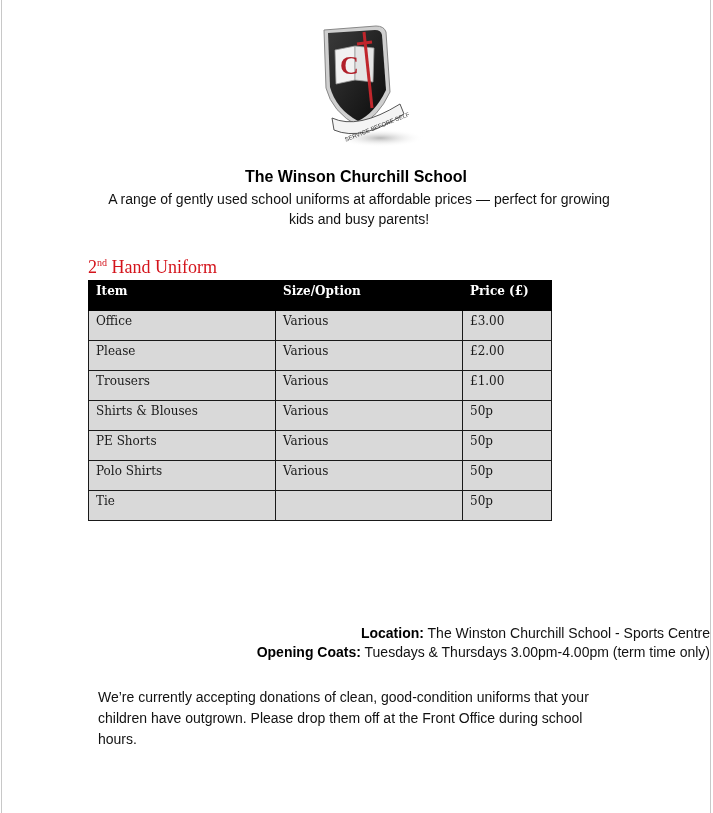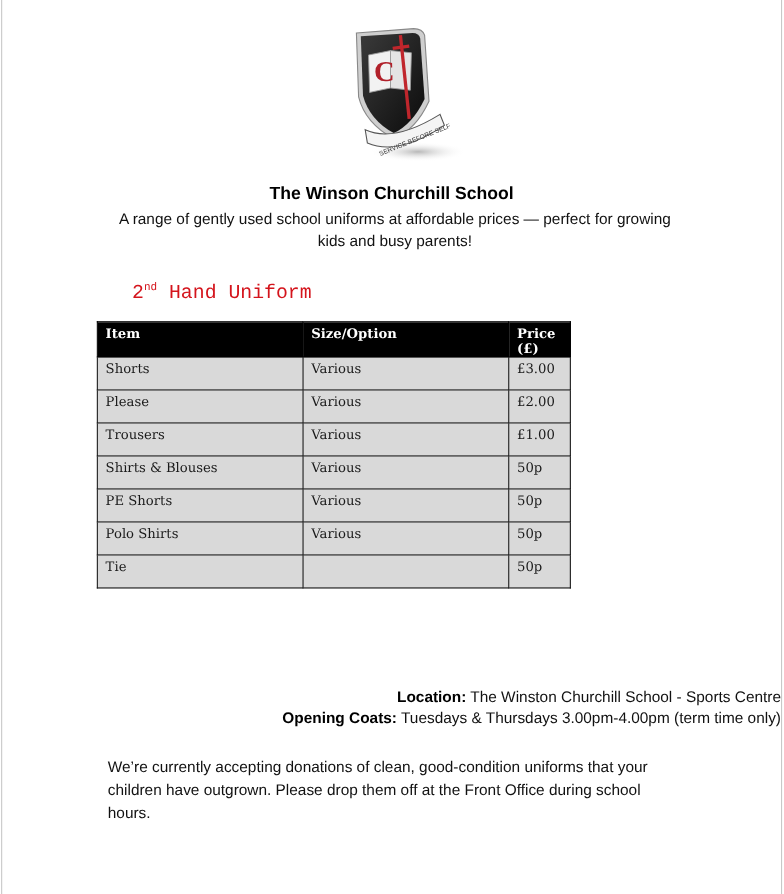--- a/index.html
+++ b/index.html
@@ -13,25 +13,25 @@
     .title {
       position: absolute; left: 0; right: 0; top: 168px; text-align: center;
       font-family: "Liberation Sans", sans-serif; font-weight: bold; font-size: 16px; color: #000;
     }
     .intro {
       position: absolute; left: 92px; width: 530px; top: 189px; text-align: center;
       font-family: "Liberation Sans", sans-serif; font-size: 14px; line-height: 20px; color: #111;
     }
     .section-heading {
       position: absolute; left: 86px; top: 257px;
-      font-family: Liberation Mono, monospace; font-size: 18px; color: #d4141c; margin-left: 32px;
+      font-family: Liberation Serif, serif; font-size: 18px; color: #d4141c;
     }
     .section-heading sup { font-size: 10px; vertical-align: 7px; }
     table.uniform {
-      position: absolute; left: 86px; top: 292px; width: 431px;
+      position: absolute; left: 86px; top: 280px; width: 464px;
       border-collapse: collapse; font-family: "DejaVu Serif", "Liberation Serif", serif; font-size: 12px;
     }
     table.uniform th {
       background: #000; color: #fff; font-weight: bold; text-align: left;
       padding: 3px 7px 0 7px; height: 26px; vertical-align: top; font-size: 12px;
       border: 1px solid #000;
     }
     table.uniform td {
       background: #d9d9d9; color: #1a1a1a; text-align: left;
       padding: 3px 7px 0 7px; height: 26px; vertical-align: top;
@@ -92,21 +92,21 @@
   <table class="uniform">
     <thead>
       <tr>
         <th class="c1">Item</th>
         <th class="c2">Size/Option</th>
         <th>Price (£)</th>
       </tr>
     </thead>
     <tbody>
       <tr>
-        <td>Shorts</td>
+        <td>Office</td>
         <td>Various</td>
         <td>£3.00</td>
       </tr>
       <tr>
         <td>Please</td>
         <td>Various</td>
         <td>£2.00</td>
       </tr>
       <tr>
         <td>Trousers</td>

